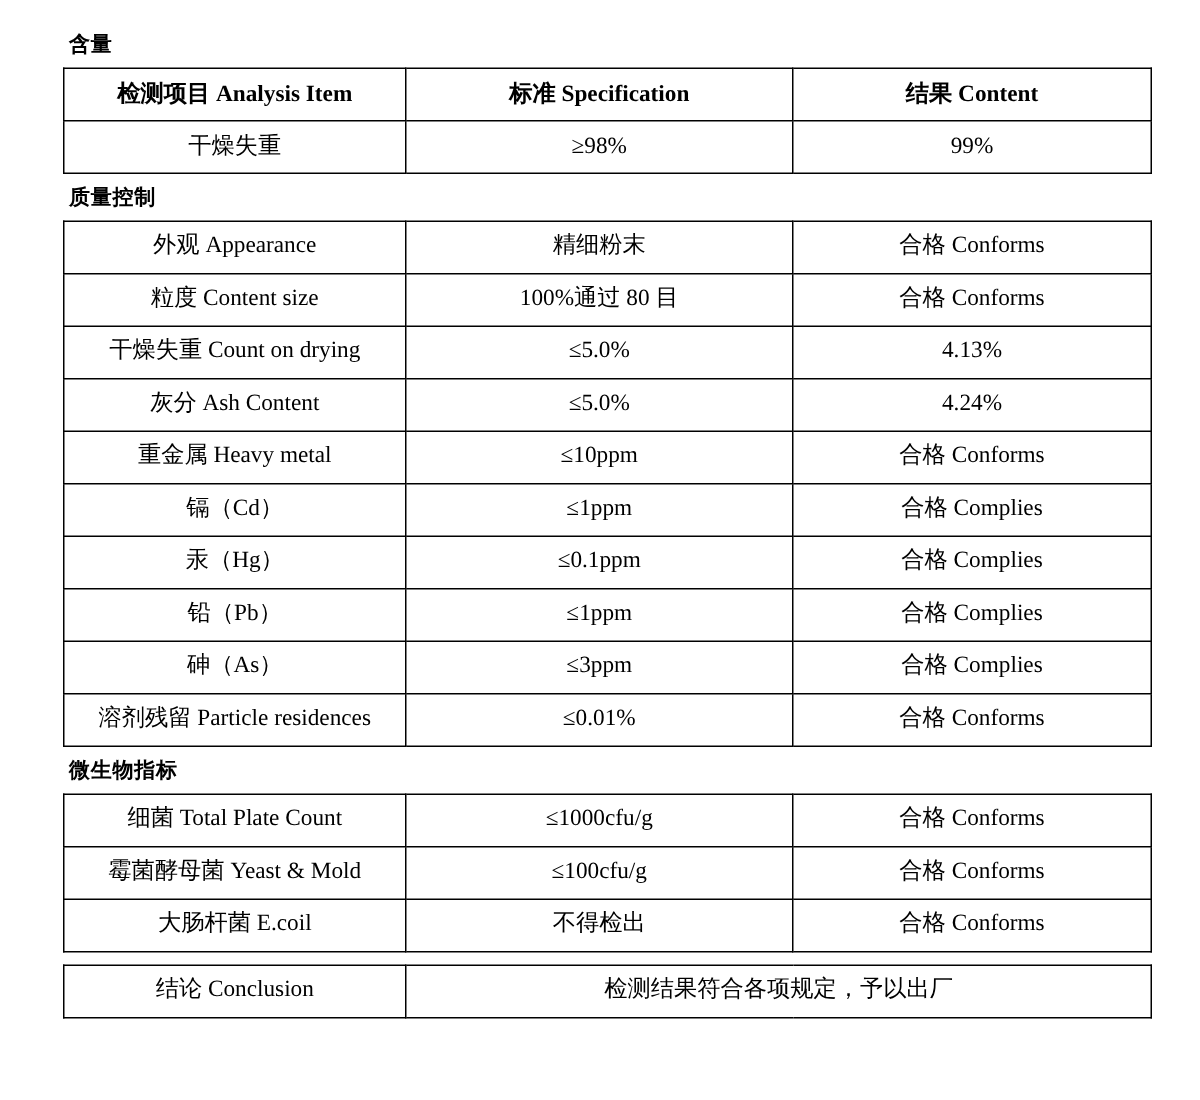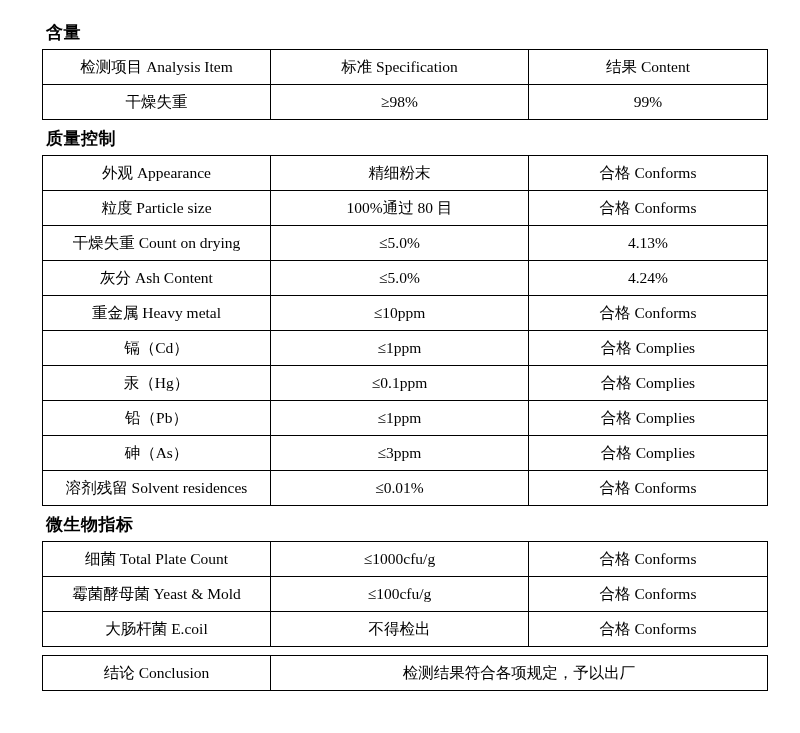--- a/index.html
+++ b/index.html
@@ -14,21 +14,21 @@
     color: #000000;
     position: relative;
     overflow: hidden;
   }
   .page {
     padding: 22px 30px 0 42px;
     box-sizing: border-box;
   }
   .section-title {
     font-family: Liberation Serif, serif;
-    font-size: 17px;
+    font-size: 14px;
     font-weight: bold;
     margin: 0 0 4px 4px;
     line-height: 1.35;
     letter-spacing: 0.5px;
   }
   .section {
     margin-bottom: 8px;
   }
   table.spec {
     border-collapse: collapse;
@@ -44,20 +44,21 @@
     line-height: 1.2;
     padding: 6px 4px;
     height: 22px;
   }
   table.spec col.c1 { width: 228px; }
   table.spec col.c2 { width: 258px; }
   table.spec col.c3 { width: 239px; }
   .header-row td {
     height: 30px;
     font-size: 15.5px;
+    font-weight: bold;
   }
 </style>
 </head>
 <body>
 
 <div class="page">
 
   <div class="section">
     <div class="section-title">含量</div>
     <table class="spec">
@@ -89,21 +90,21 @@
           <col class="c2">
           <col class="c3">
         </colgroup>
       <tbody>
         <tr>
           <td>外观  Appearance</td>
           <td>精细粉末</td>
           <td>合格 Conforms</td>
         </tr>
         <tr>
-          <td>粒度  Particle size</td>
+          <td>粒度  Content size</td>
           <td>100%通过 80 目</td>
           <td>合格 Conforms</td>
         </tr>
         <tr>
           <td>干燥失重 Count on drying</td>
           <td>≤5.0%</td>
           <td>4.13%</td>
         </tr>
         <tr>
           <td>灰分 Ash Content</td>
@@ -129,21 +130,21 @@
           <td>铅（Pb）</td>
           <td>≤1ppm</td>
           <td>合格 Complies</td>
         </tr>
         <tr>
           <td>砷（As）</td>
           <td>≤3ppm</td>
           <td>合格 Complies</td>
         </tr>
         <tr>
-          <td>溶剂残留 Solvent residences</td>
+          <td>溶剂残留 Particle residences</td>
           <td>≤0.01%</td>
           <td>合格 Conforms</td>
         </tr>
       </tbody>
     </table>
   </div>
 
   <div class="section">
     <div class="section-title">微生物指标</div>
     <table class="spec">

